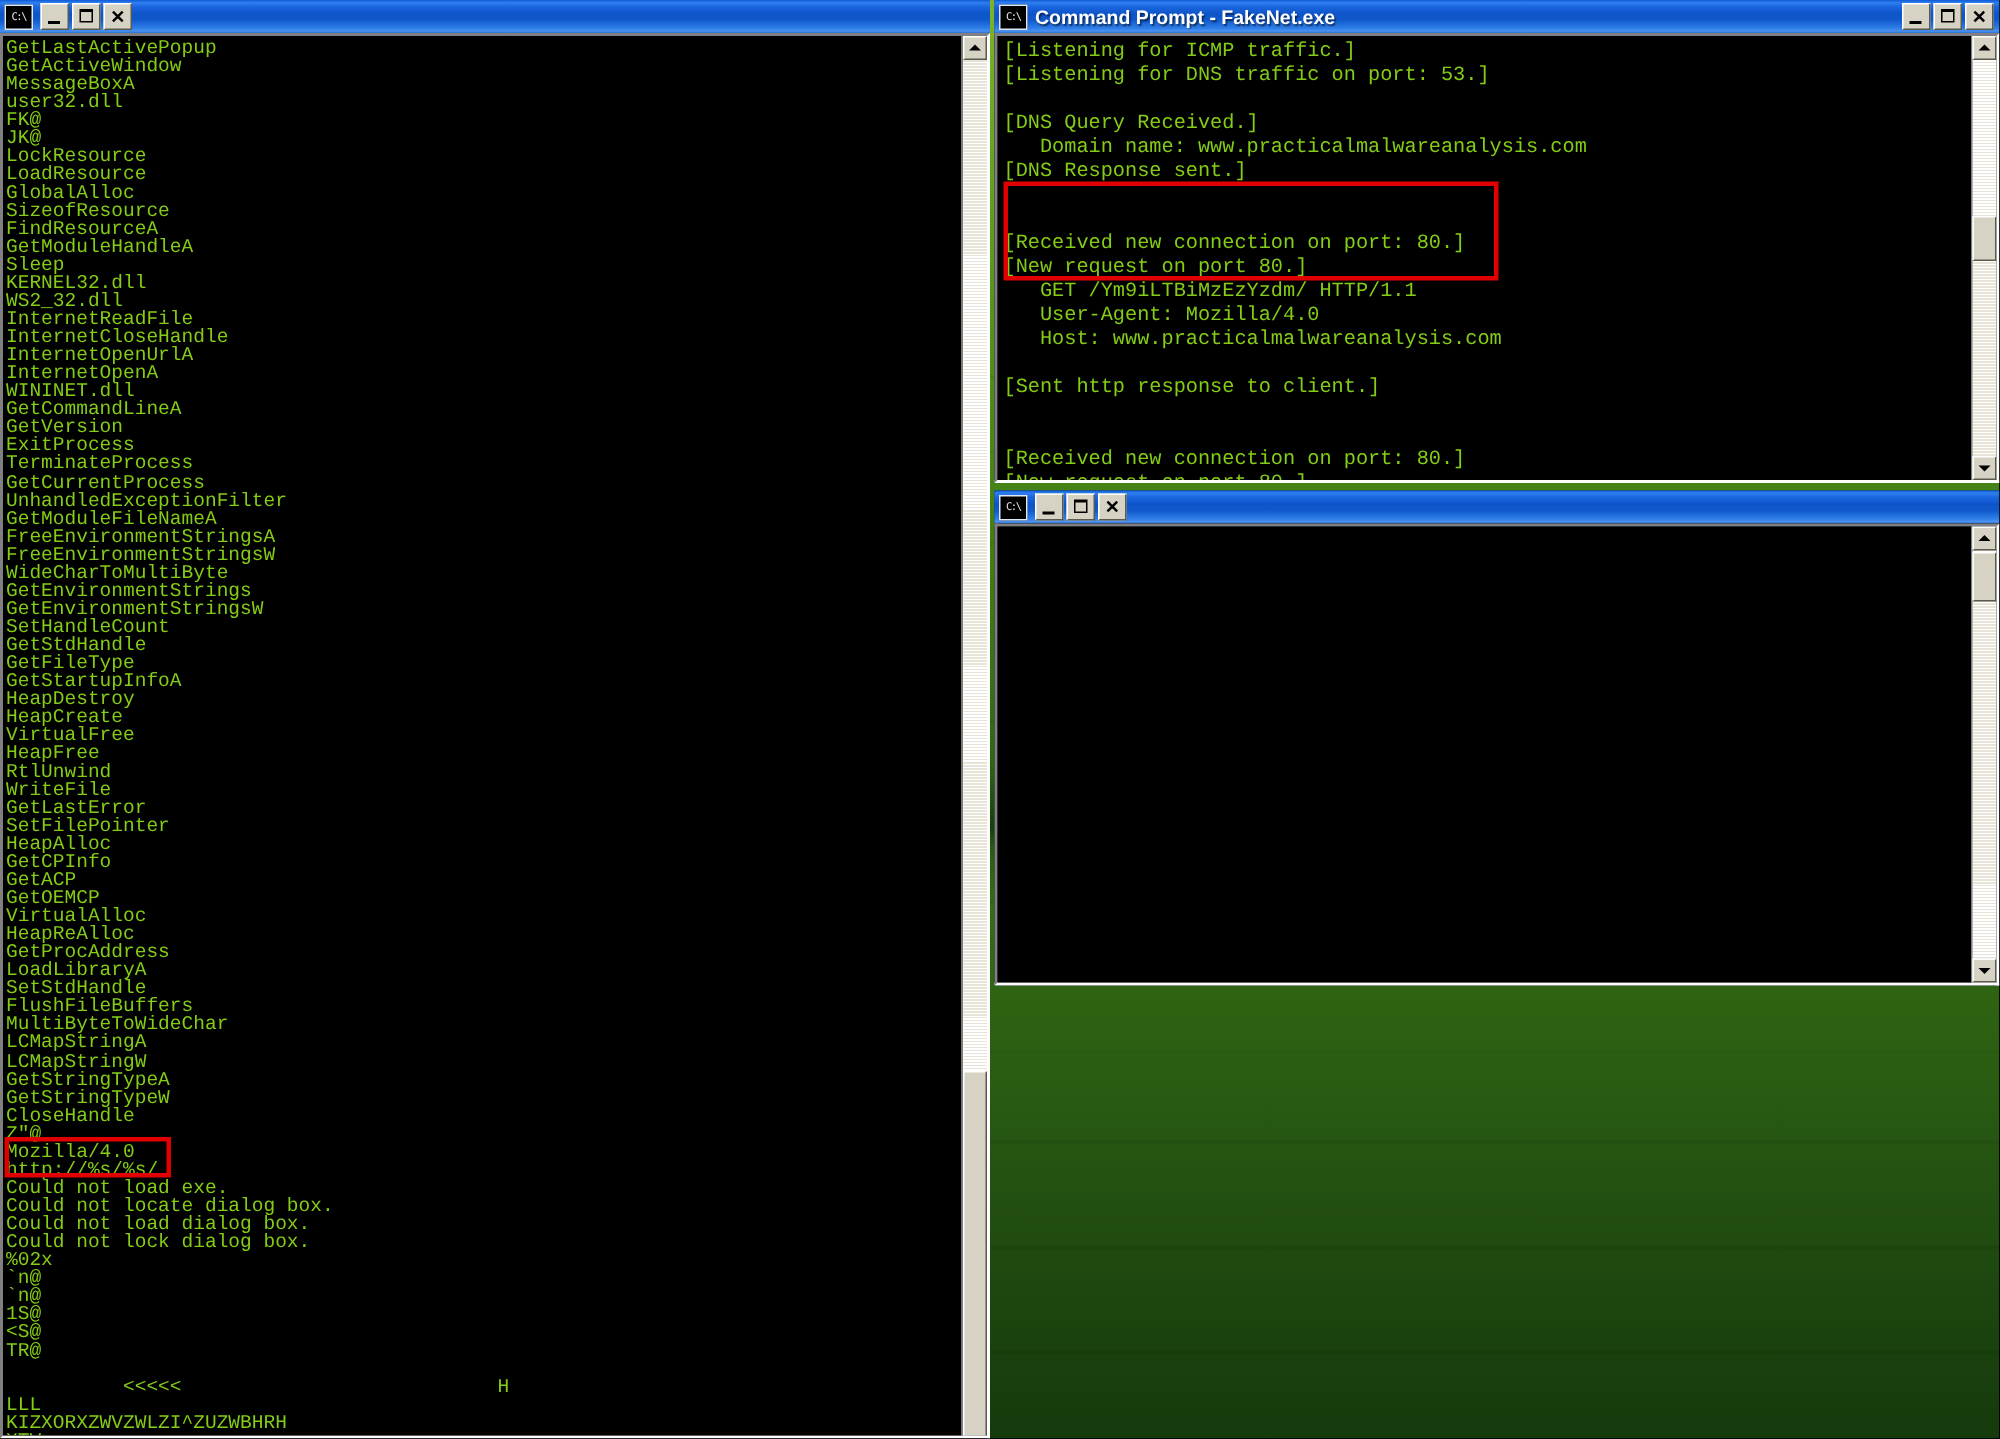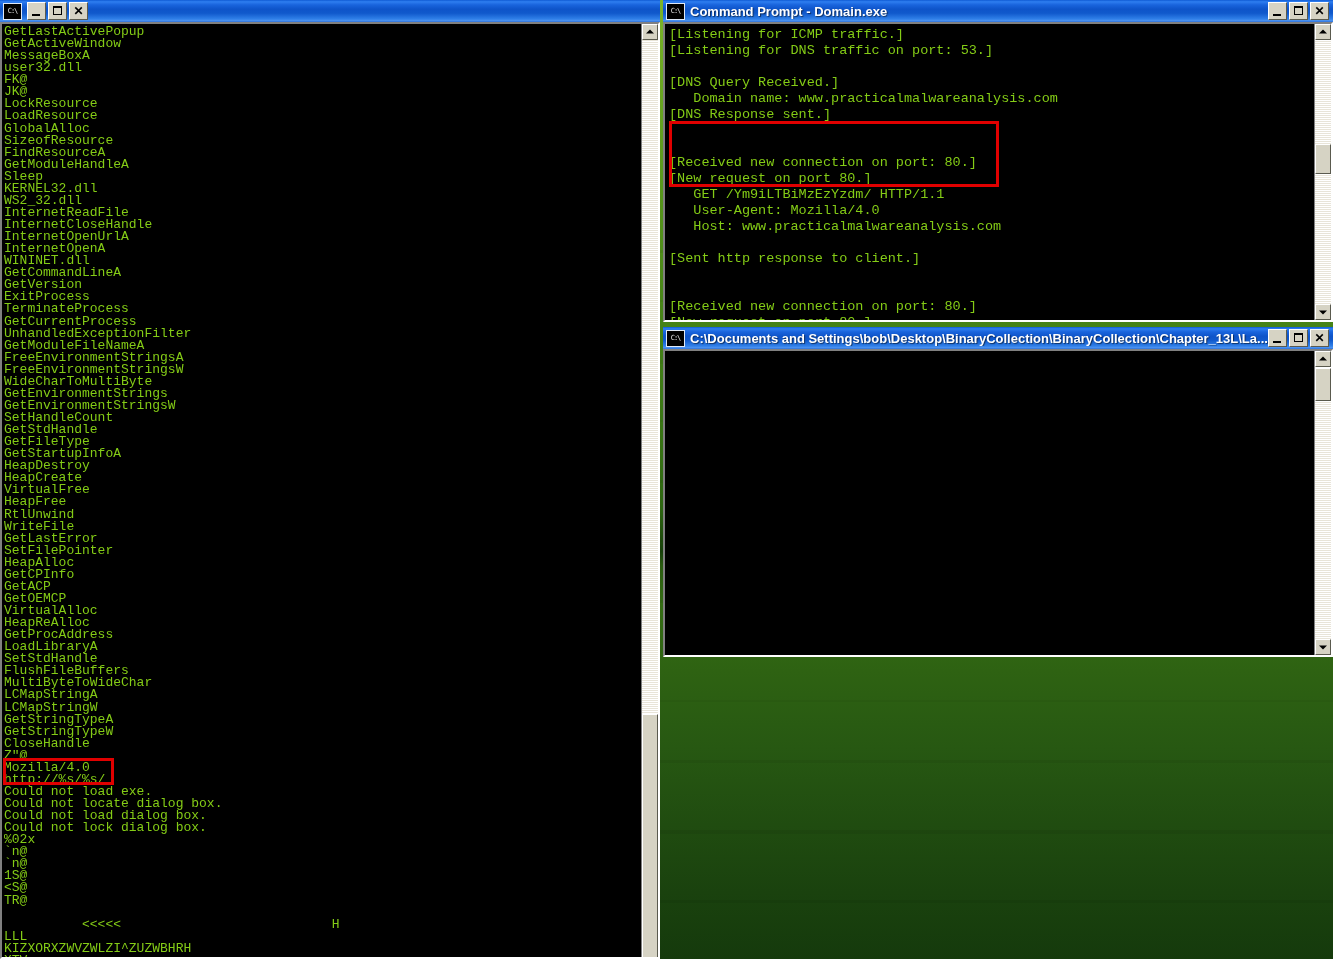--- a/index.html
+++ b/index.html
@@ -257,21 +257,20 @@
     <div class="grassrow" style="top:600px;height:3px;opacity:.4"></div>
     <div class="grassrow" style="top:700px;height:2px;opacity:.3"></div>
     <div class="grassrow" style="top:760px;height:3px;opacity:.4"></div>
     <div class="grassrow" style="top:830px;height:4px;opacity:.45"></div>
     <div class="grassrow" style="top:900px;height:3px;opacity:.4"></div>
   </div>
 
   <div class="xpwin" id="win-lab">
     <div class="titlebar">
       <div class="winicon">C:\</div>
-      <div class="wintitle">C:\Documents and Settings\bob\Desktop\BinaryCollection\BinaryCollection\Chapter_13L\La...</div>
       <div class="winbtns">
         <div class="wbtn">
             <span class="glyph-min"></span>
           </div>
         <div class="wbtn">
             <span class="glyph-max"></span>
           </div>
         <div class="wbtn">✕</div>
       </div>
     </div>
@@ -285,21 +284,21 @@
         <div class="sbtn down">
             <span class="sarrow"></span>
           </div>
       </div>
     </div>
   </div>
 
   <div class="xpwin" id="win-fakenet">
     <div class="titlebar">
       <div class="winicon">C:\</div>
-      <div class="wintitle">Command Prompt - Domain.exe</div>
+      <div class="wintitle">Command Prompt - FakeNet.exe</div>
       <div class="winbtns">
         <div class="wbtn">
             <span class="glyph-min"></span>
           </div>
         <div class="wbtn">
             <span class="glyph-max"></span>
           </div>
         <div class="wbtn">✕</div>
       </div>
     </div>

